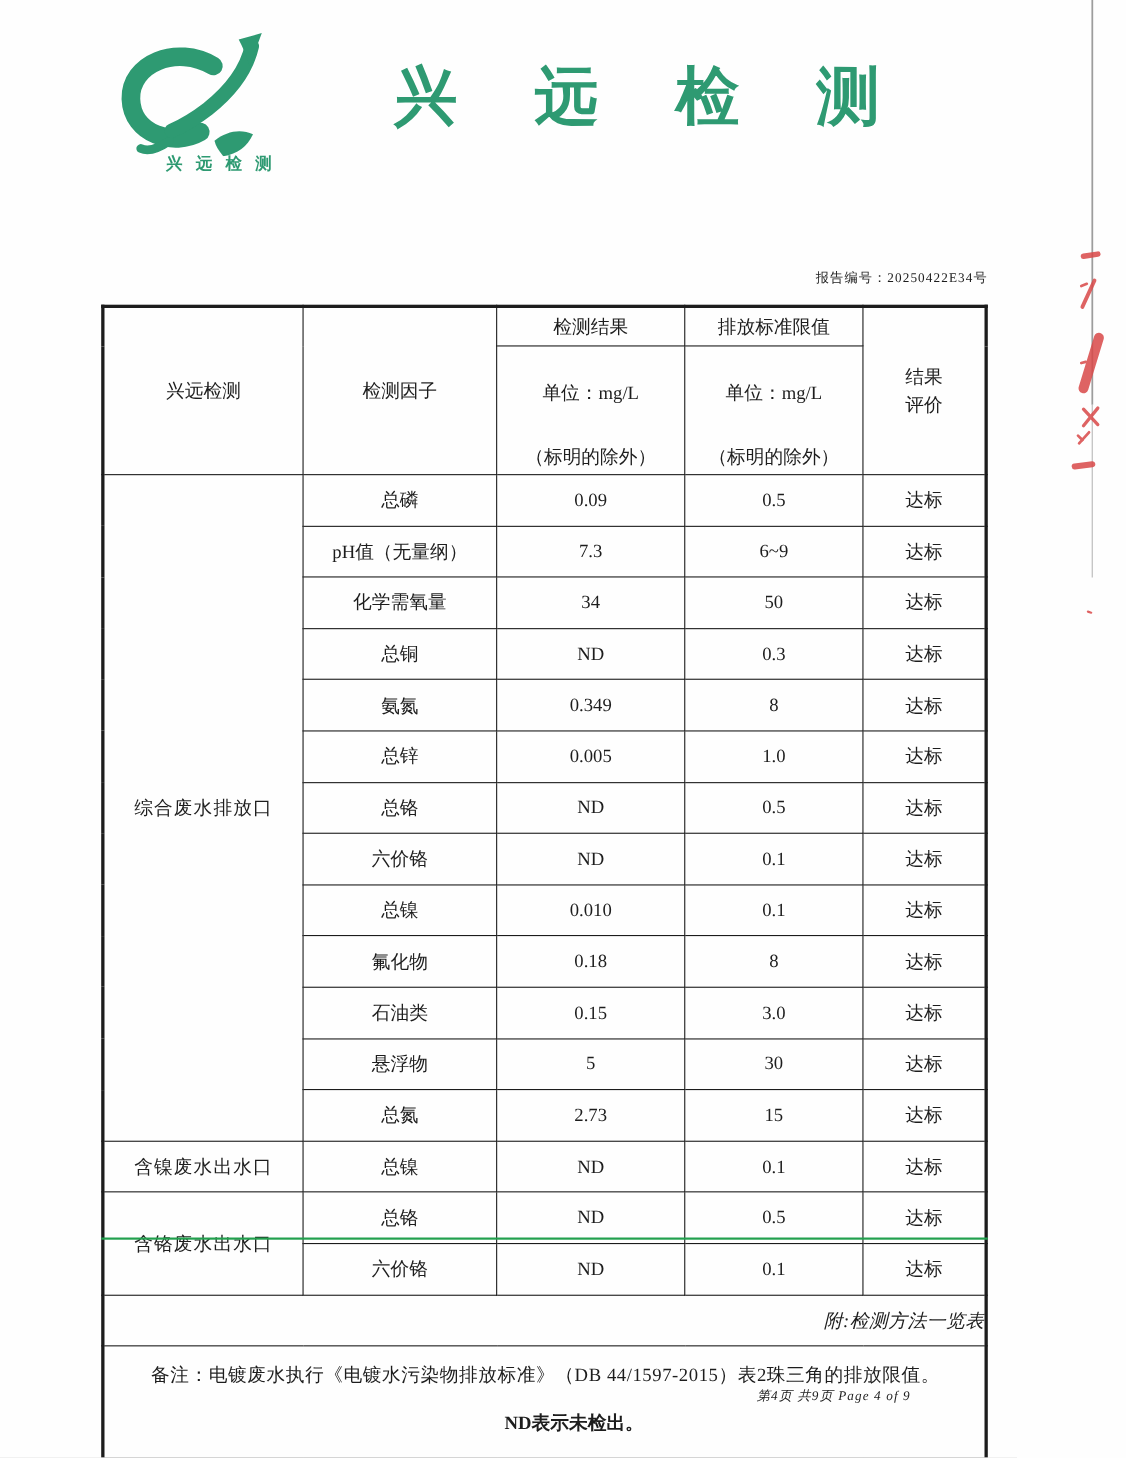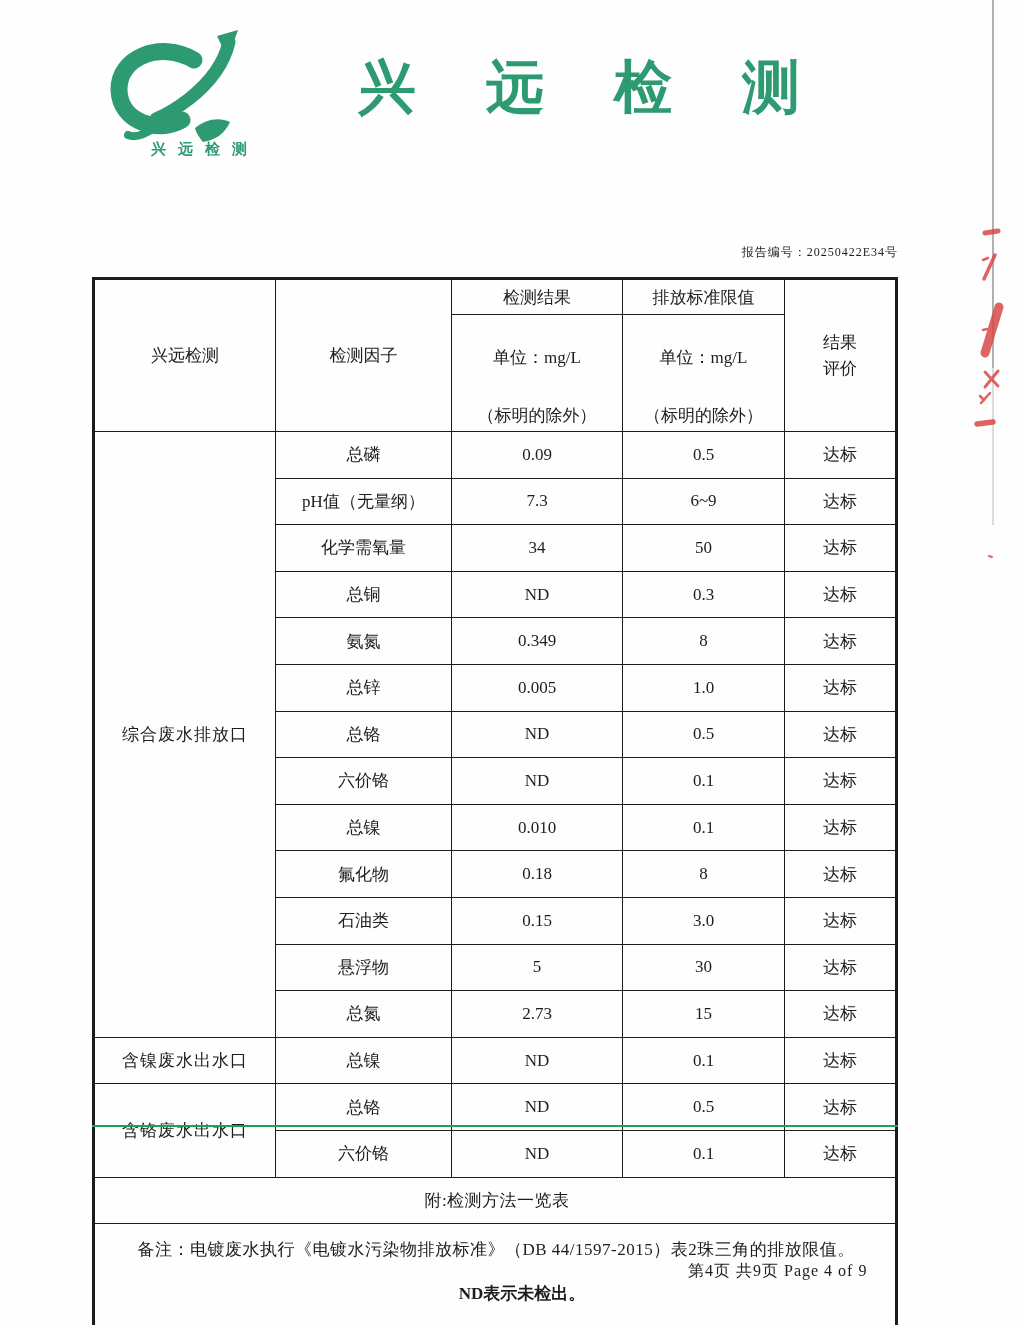--- a/index.html
+++ b/index.html
@@ -52,35 +52,35 @@
     overflow:hidden;
   }
   table.results{border:3px solid var(--table-border,#1c1c1c);}
   table.results tr.hdr1 th{height:34px;}
   table.results tr.hdr2 th{height:69px;}
   .unit-line{line-height:31px;margin-top:27px;}
   .eval-line{line-height:26px;}
   table.results tbody tr{height:46.6px;}
   td.loc{letter-spacing:1px;}
   tr.attach-row td{
-    height:34px;text-align:center;padding:0 0 0 4px;letter-spacing:.5px;
+    height:34px;text-align:right;padding:0 0 0 4px;letter-spacing:.5px;font-style:italic;
   }
   tr.remark-row td{
     height:88px;text-align:center;vertical-align:top;padding:13px 8px 0 10px;
   }
   .remark-l1{line-height:26px;letter-spacing:.5px;}
   .remark-l2{line-height:26px;margin-top:18px;padding-left:52px;font-weight:bold;}
   
   .green-line{
     position:absolute;left:92px;top:1125px;width:806px;height:2px;
     background:var(--artifact-green,#22a04e);z-index:6;
   }
   .footer-page{
     position:absolute;left:688px;top:1261px;
-    font-size:16px;letter-spacing:1px;white-space:nowrap;
+    font-size:12px;letter-spacing:1px;white-space:nowrap;font-style:italic;
   }
   .artifacts{position:absolute;left:0;top:0;width:1024px;height:1325px;pointer-events:none;z-index:7;}
 </style>
 </head>
 <body>
 
 <div class="page">
 
   <svg class="logo-svg" viewBox="0 0 200 112" aria-hidden="true">
     <g fill="none" stroke="#2e9a72" stroke-linecap="round">

